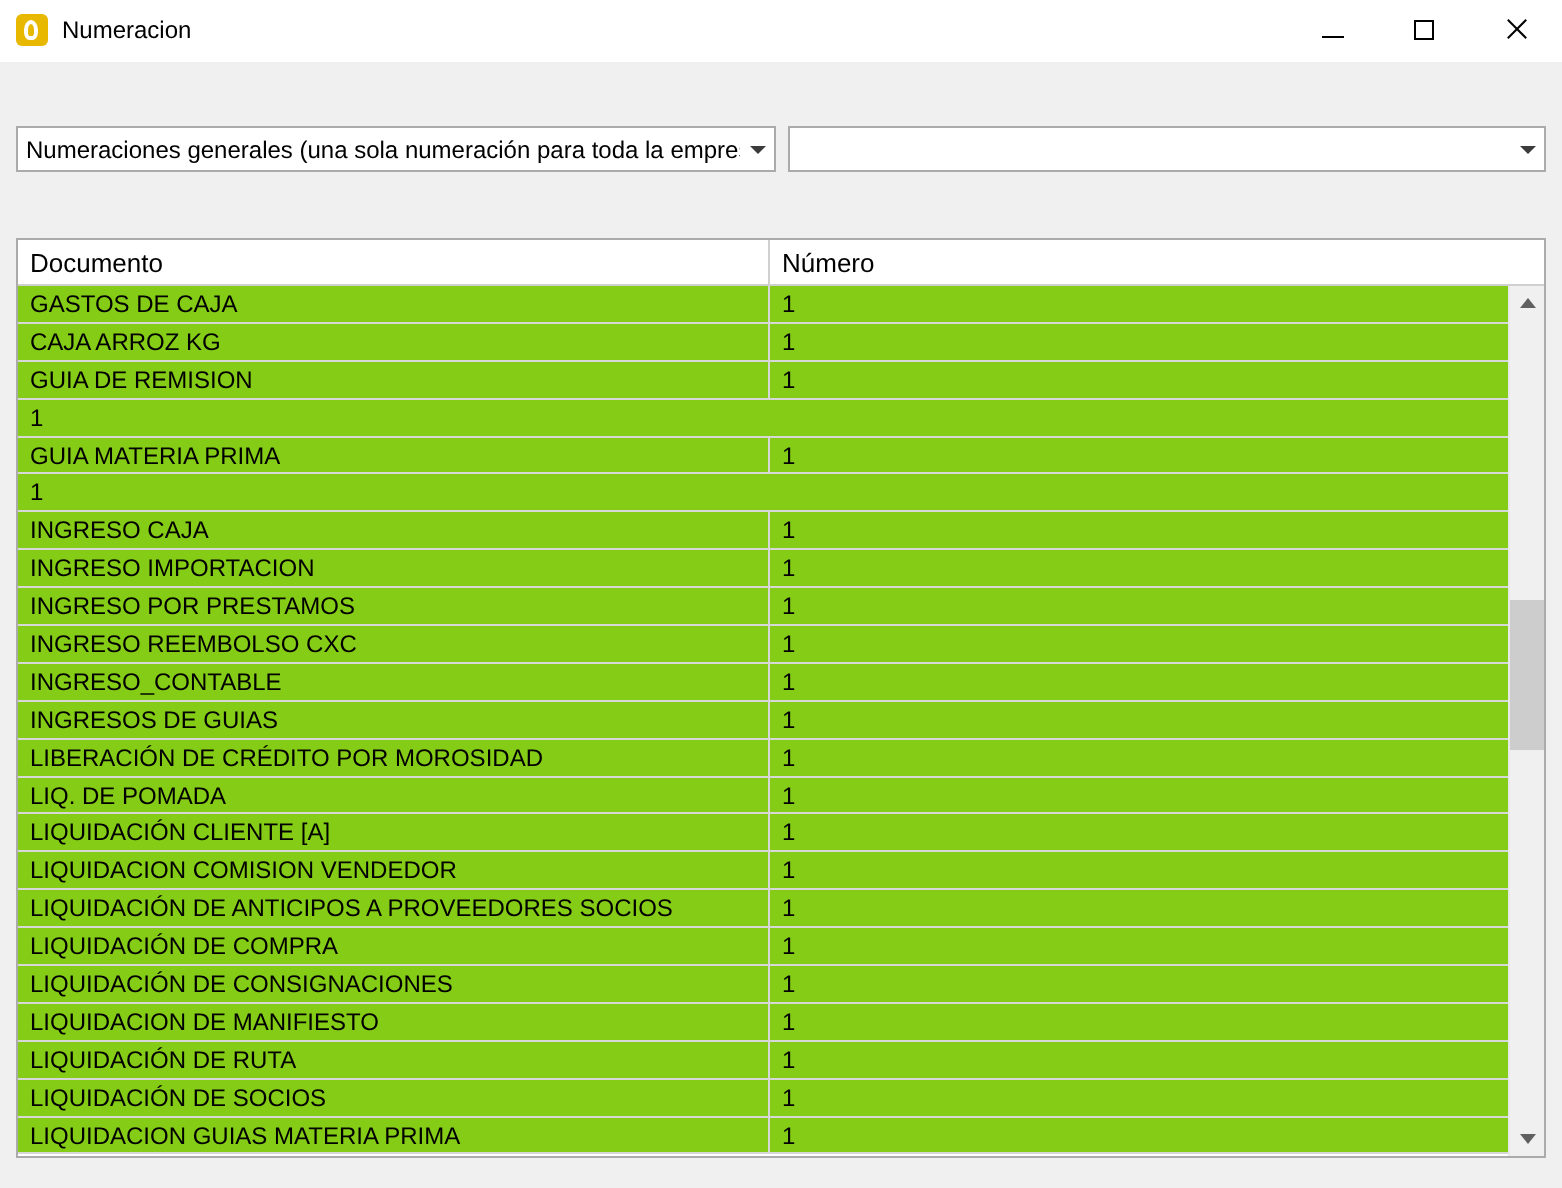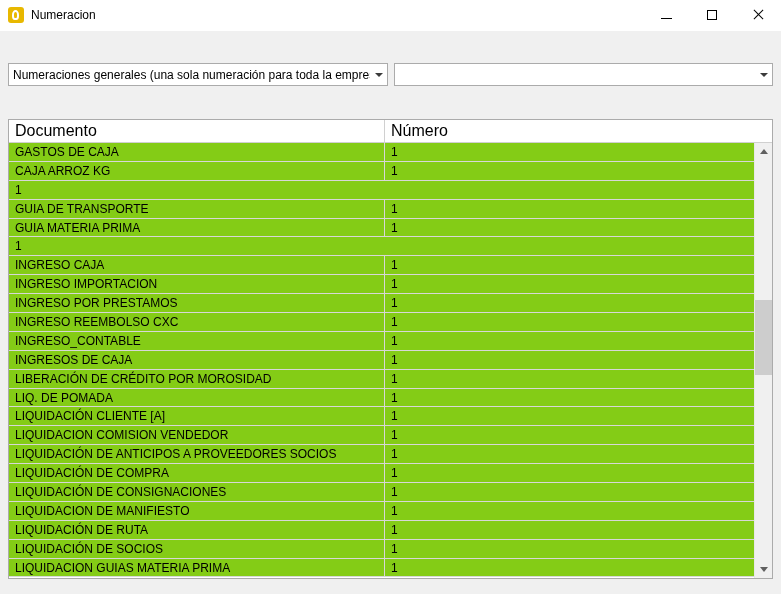--- a/index.html
+++ b/index.html
@@ -148,21 +148,21 @@
     display: flex;
     height: 22px;
     background: #ffffff;
     border-bottom: 1px solid #d0d0d0;
     flex: none;
   }
   .hcell {
     display: flex;
     align-items: center;
     padding-left: 6px;
-    font-size: 16px;
+    font-size: 13px;
     color: #000;
     border-right: 1px solid #d0d0d0;
     box-sizing: border-box;
     height: 22px;
   }
   .hcell.doc { width: 376px; flex: none; }
   .hcell.num { flex: 1 1 auto; border-right: none; }
   .grid-body-wrap {
     display: flex;
     flex: 1 1 auto;
@@ -307,24 +307,24 @@
       <div class="grid-body" id="grid-body">
           <div class="row">
             <div class="cell doc">GASTOS DE CAJA</div>
             <div class="cell num">1</div>
           </div>
           <div class="row">
             <div class="cell doc">CAJA ARROZ KG</div>
             <div class="cell num">1</div>
           </div>
           <div class="row">
-            <div class="cell num">1</div>
-          </div>
-          <div class="row">
-            <div class="cell doc">GUIA DE TRANSPORTE</div>
+            <div class="cell doc">GUIA DE REMISION</div>
+            <div class="cell num">1</div>
+          </div>
+          <div class="row">
             <div class="cell num">1</div>
           </div>
           <div class="row">
             <div class="cell doc">GUIA MATERIA PRIMA</div>
             <div class="cell num">1</div>
           </div>
           <div class="row selected">
             <div class="cell num">1</div>
           </div>
           <div class="row">
@@ -341,21 +341,21 @@
           </div>
           <div class="row">
             <div class="cell doc">INGRESO REEMBOLSO CXC</div>
             <div class="cell num">1</div>
           </div>
           <div class="row">
             <div class="cell doc">INGRESO_CONTABLE</div>
             <div class="cell num">1</div>
           </div>
           <div class="row">
-            <div class="cell doc">INGRESOS DE CAJA</div>
+            <div class="cell doc">INGRESOS DE GUIAS</div>
             <div class="cell num">1</div>
           </div>
           <div class="row">
             <div class="cell doc">LIBERACIÓN DE CRÉDITO POR MOROSIDAD</div>
             <div class="cell num">1</div>
           </div>
           <div class="row">
             <div class="cell doc">LIQ. DE POMADA</div>
             <div class="cell num">1</div>
           </div>

